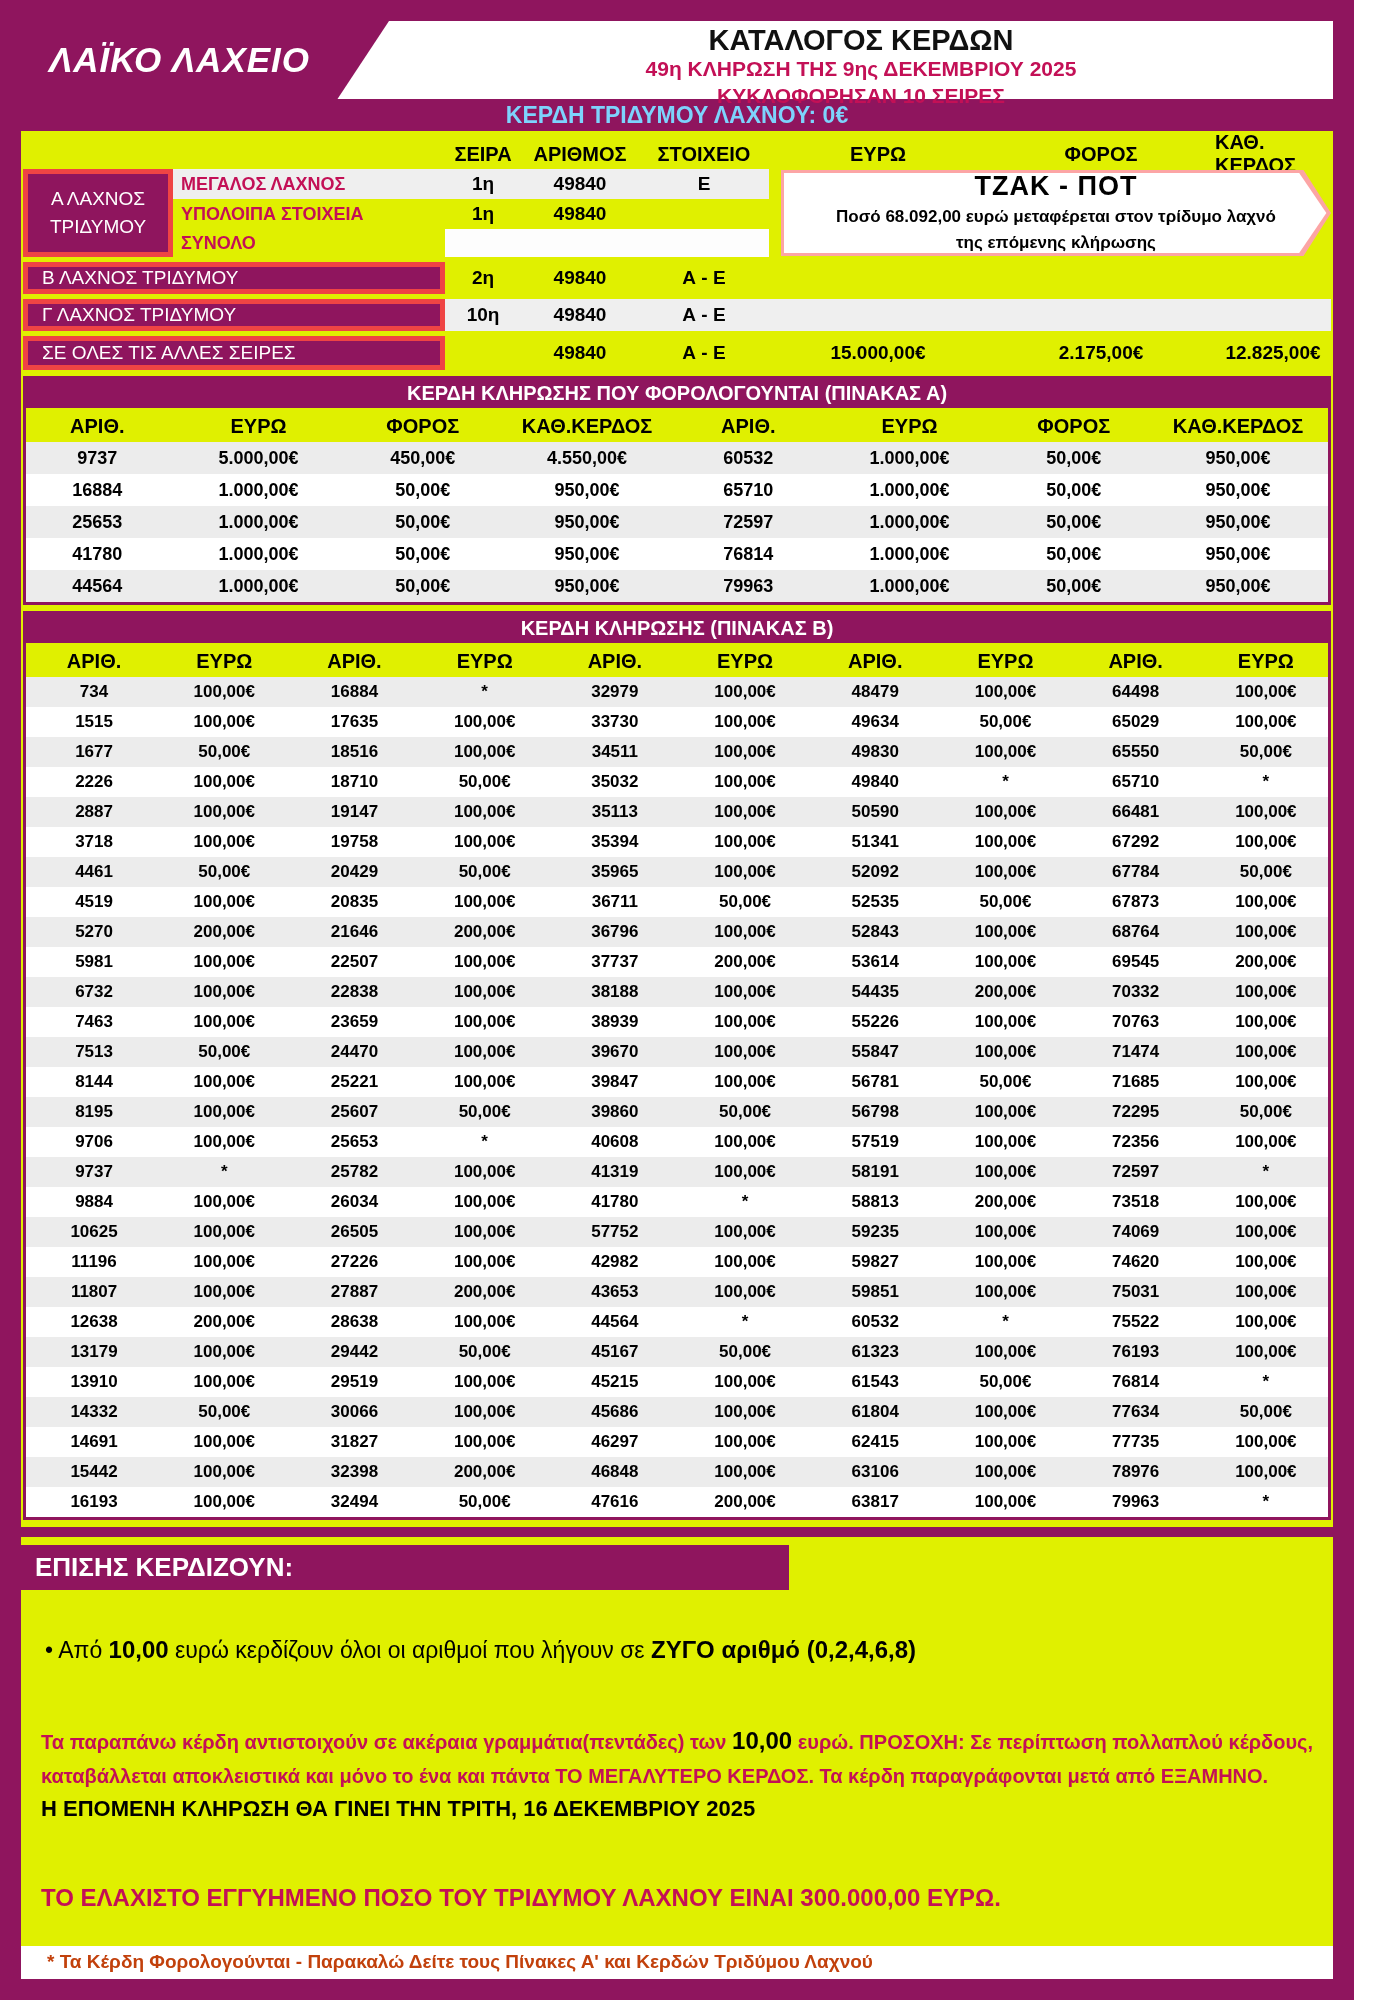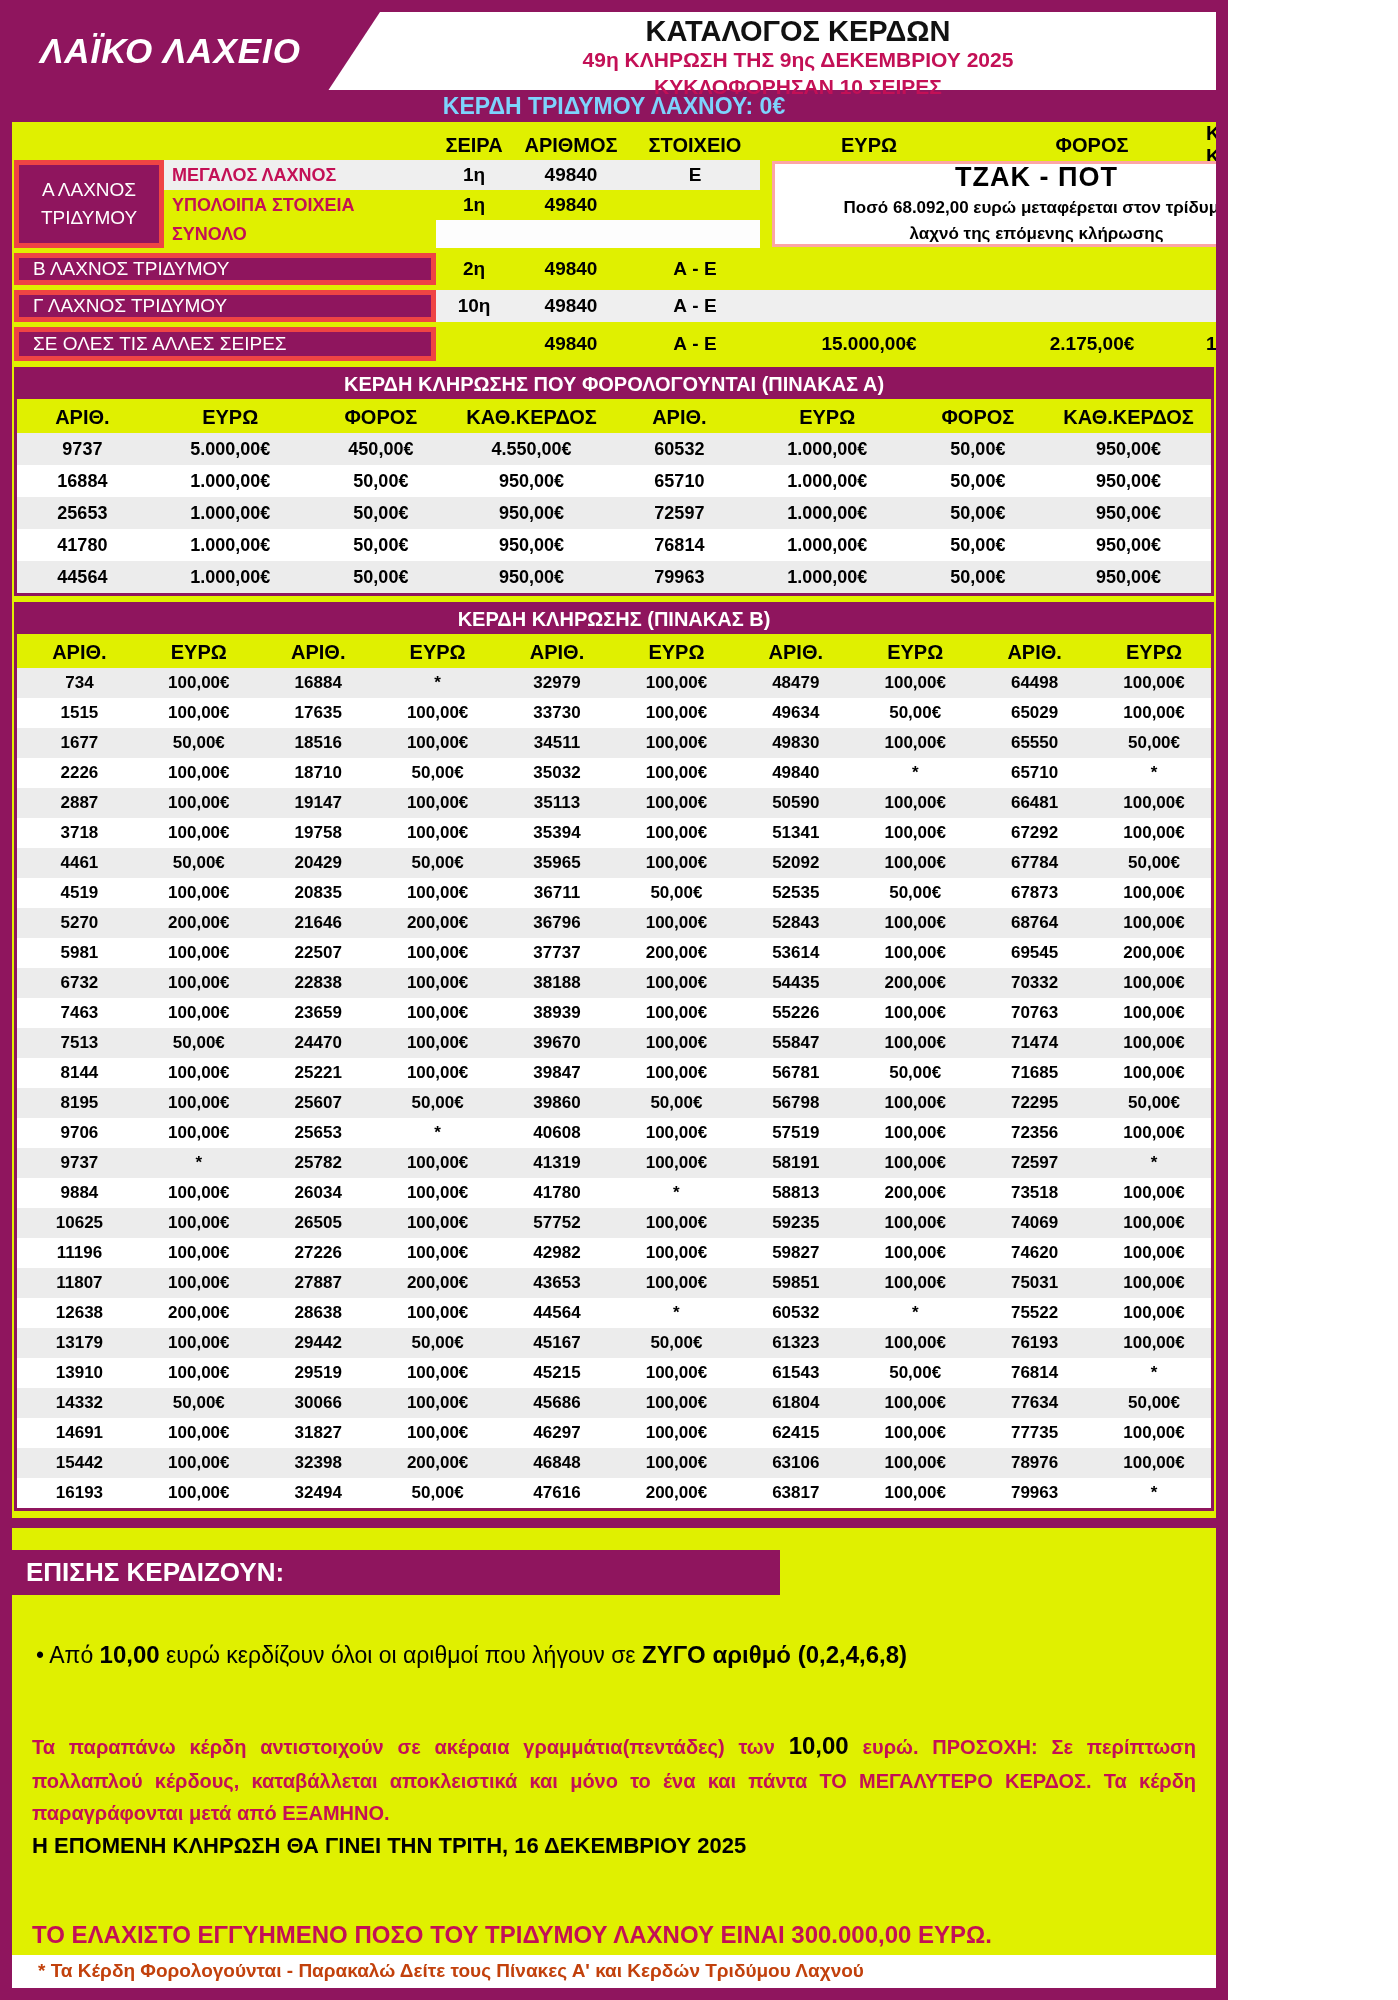--- a/index.html
+++ b/index.html
@@ -1,17 +1,17 @@
 <!DOCTYPE html>
 <html><head>
 <meta charset="utf-8">
 <style>
   html,body{margin:0;padding:0;}
   body{font-family:"Liberation Sans",sans-serif;}
-  .page{width:1228px;height:2000px;background:#8F155E;padding:12px;box-sizing:border-box;}
+  .page{width:1354px;height:2000px;background:#8F155E;padding:21px;box-sizing:border-box;}
   .content{width:100%;height:100%;background:#E0F000;position:relative;overflow:hidden;box-sizing:border-box;}
 
   
   .header{display:flex;height:78px;background:#fff;}
   .brand{width:368px;background:#8F155E;clip-path:polygon(0 0,100% 0,86% 100%,0 100%);
          display:flex;align-items:center;justify-content:flex-start;padding-left:28px;box-sizing:border-box;}
   .brand span{color:#fff;font-size:35px;font-weight:bold;font-style:italic;letter-spacing:1px;}
   .head-center{flex:1;text-align:center;padding-top:4px;}
   .head-title{font-size:29px;font-weight:bold;color:#111;line-height:1.05;}
   .head-sub{font-size:21px;font-weight:bold;color:#C31056;margin-top:2px;}
@@ -56,21 +56,21 @@
   .thead .tcell{background:#E0F000;color:#000;font-weight:bold;font-size:20px;padding:4px 0;}
   .tcell{text-align:center;font-weight:bold;color:#000;}
   .trow .tcell{font-size:17px;padding:5px 0;}
   .trow.odd .tcell{background:#ECECEC;}
   .trow.even .tcell{background:#FFFFFF;}
   .rowsA .trow .tcell{font-size:18px;padding:5.5px 0;}
 
   
   .sep{height:10px;background:#8F155E;margin-top:7px;}
   .also-band{width:768px;background:#8F155E;color:#fff;font-size:26px;font-weight:bold;
-             padding:7px 0 7px 14px;box-sizing:border-box;margin-top:22px;}
+             padding:7px 0 7px 14px;box-sizing:border-box;margin-top:8px;}
   .bullet{margin:46px 0 0 24px;font-size:23px;color:#000;}
   .bullet b{font-size:24px;}
   .terms{margin:58px 20px 0 20px;font-size:20px;line-height:1.6;text-align:justify;color:#C31056;font-weight:bold;}
   .terms .amt{color:#000;font-size:24px;}
   .terms .plain{font-weight:normal;font-weight:bold;}
   .next-draw{margin:4px 0 0 20px;font-size:22px;font-weight:bold;color:#000;}
   .guaranteed{margin:62px 0 0 20px;font-size:24px;font-weight:bold;color:#C31056;}
   .signature{width:430px;margin:34px 24px 0 auto;text-align:center;color:#000;font-weight:bold;}
   .sig-date{font-size:21px;}
   .sig-l1,.sig-l2{font-size:19px;line-height:1.25;}

